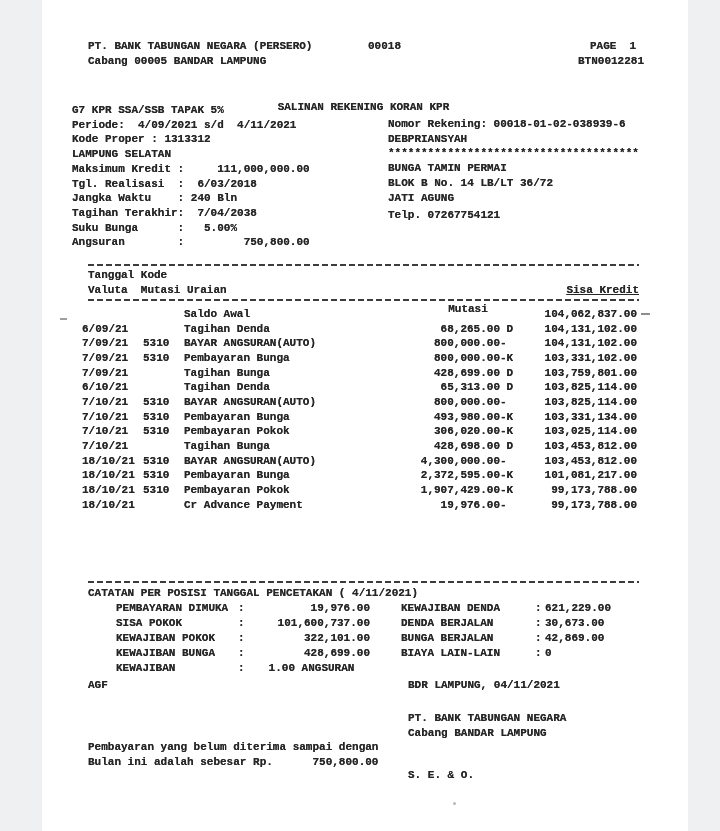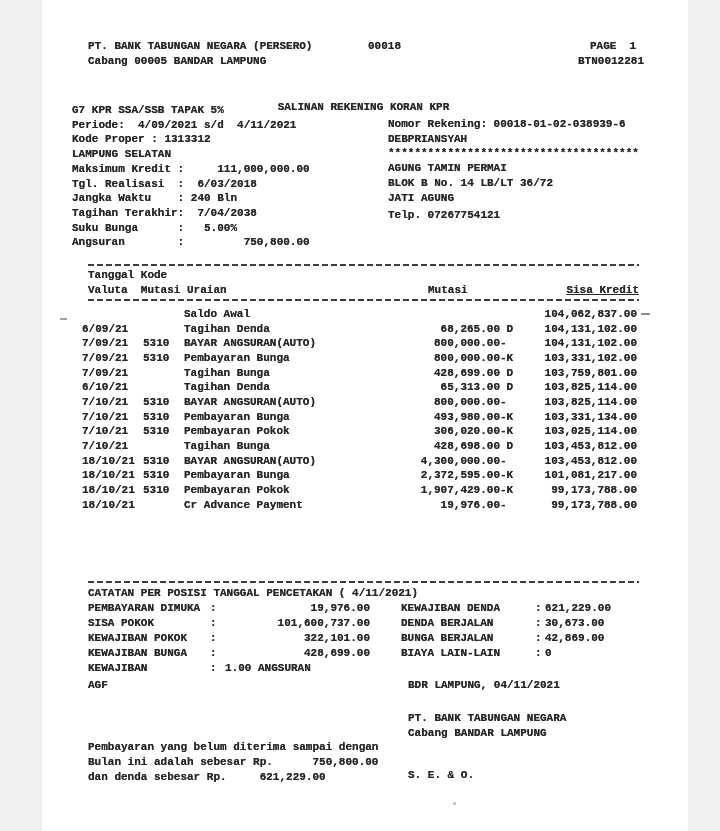--- a/index.html
+++ b/index.html
@@ -25,31 +25,31 @@
   }
   
   .trow{position:absolute;left:40px;width:555px;display:flex;line-height:14.7px;
         text-shadow:0 0 0.5px rgba(45,45,45,0.85);}
   .c-date{width:55px;text-align:left;white-space:pre;}
   .c-kode{width:47px;padding-left:6px;box-sizing:border-box;white-space:pre;}
   .c-uraian{flex:1;white-space:pre;}
   .c-amt{width:110px;text-align:right;white-space:pre;}
   .c-sfx{width:17px;white-space:pre;}
   .c-sisa{width:120px;text-align:right;white-space:pre;}
-  .hdr-mutasi{position:absolute;left:386px;width:114px;text-align:left;padding-right:14px;box-sizing:border-box;}
+  .hdr-mutasi{position:absolute;left:376px;width:114px;text-align:center;padding-right:14px;box-sizing:border-box;margin-top:19px;}
   .hdr-sisa{position:absolute;left:460px;width:137px;text-align:right;text-decoration:underline;}
   
   .crow{position:absolute;display:flex;line-height:14.7px;
         text-shadow:0 0 0.5px rgba(45,45,45,0.85);}
   .crow-l{left:46px;width:282px;}
   .crow-r{left:359px;width:238px;}
-  .cl-label{width:122px;white-space:pre;}
+  .cl-label{width:122px;white-space:pre;margin-left:28px;}
   .cl-colon{width:10px;}
   .cl-val{flex:1;text-align:right;white-space:pre;}
-  .cl-val.left{text-align:left;padding-left:5px;}
+  .cl-val.left{text-align:center;padding-left:5px;}
   .cr-label{width:134px;white-space:pre;}
   .cr-colon{width:10px;}
   .cr-val{flex:1;white-space:pre;}
   .title-ln{left:46px;width:551px;text-align:center;margin-top:24px;}
   
   .art{position:absolute;background:#9aa0a5;}
 </style>
 </head>
 <body>
 
@@ -72,21 +72,21 @@
     <span class="ln">Jangka Waktu    : 240 Bln</span>
     <span class="ln">Tagihan Terakhir:  7/04/2038</span>
     <span class="ln">Suku Bunga      :   5.00%</span>
     <span class="ln">Angsuran        :         750,800.00</span>
   </div>
 
   <div class="block" style="left:346px;top:117px">
     <span class="ln">Nomor Rekening: 00018-01-02-038939-6</span>
     <span class="ln">DEBPRIANSYAH</span>
     <span class="ln">**************************************</span>
-    <span class="ln">AGUNG TAMIN PERMAI</span>
+    <span class="ln">BUNGA TAMIN PERMAI</span>
     <span class="ln">BLOK B No. 14 LB/LT 36/72</span>
     <span class="ln">JATI AGUNG</span>
   </div>
   <div class="ln" style="left:346px;top:208px">Telp. 07267754121</div>
 
   <div class="rule" style="top:264px"></div>
   <div class="ln" style="left:46px;top:268px">Tanggal Kode</div>
   <div class="ln" style="left:46px;top:283px">Valuta  Mutasi Uraian</div>
   <div class="ln hdr-mutasi" style="top:283px">Mutasi</div>
   <div class="ln hdr-sisa" style="top:283px">Sisa Kredit</div>
@@ -254,20 +254,19 @@
       <span class="cr-colon">:</span>
       <span class="cr-val">0</span>
   </div>
 
   <div class="ln" style="left:46px;top:678px">AGF</div>
   <div class="ln" style="left:366px;top:678px">BDR LAMPUNG, 04/11/2021</div>
   <div class="ln" style="left:366px;top:711px">PT. BANK TABUNGAN NEGARA</div>
   <div class="ln" style="left:366px;top:726px">Cabang BANDAR LAMPUNG</div>
   <div class="ln" style="left:46px;top:740px">Pembayaran yang belum diterima sampai dengan</div>
   <div class="ln" style="left:46px;top:755px">Bulan ini adalah sebesar Rp.      750,800.00</div>
-  <div class="ln" style="left:46px;top:770px">dan denda sebesar Rp.     621,229.00</div>
   <div class="ln" style="left:366px;top:768px">S. E. &amp; O.</div>
 
 </div>
 
 <div class="art" style="left:60px;top:318px;width:7px;height:2px;"></div>
 <div class="art" style="left:641px;top:313px;width:9px;height:2px;background:#8a8f94;"></div>
 <div class="art" style="left:453px;top:802px;width:3px;height:3px;border-radius:50%;background:#b5b9bd;"></div>
 
 </body></html>

